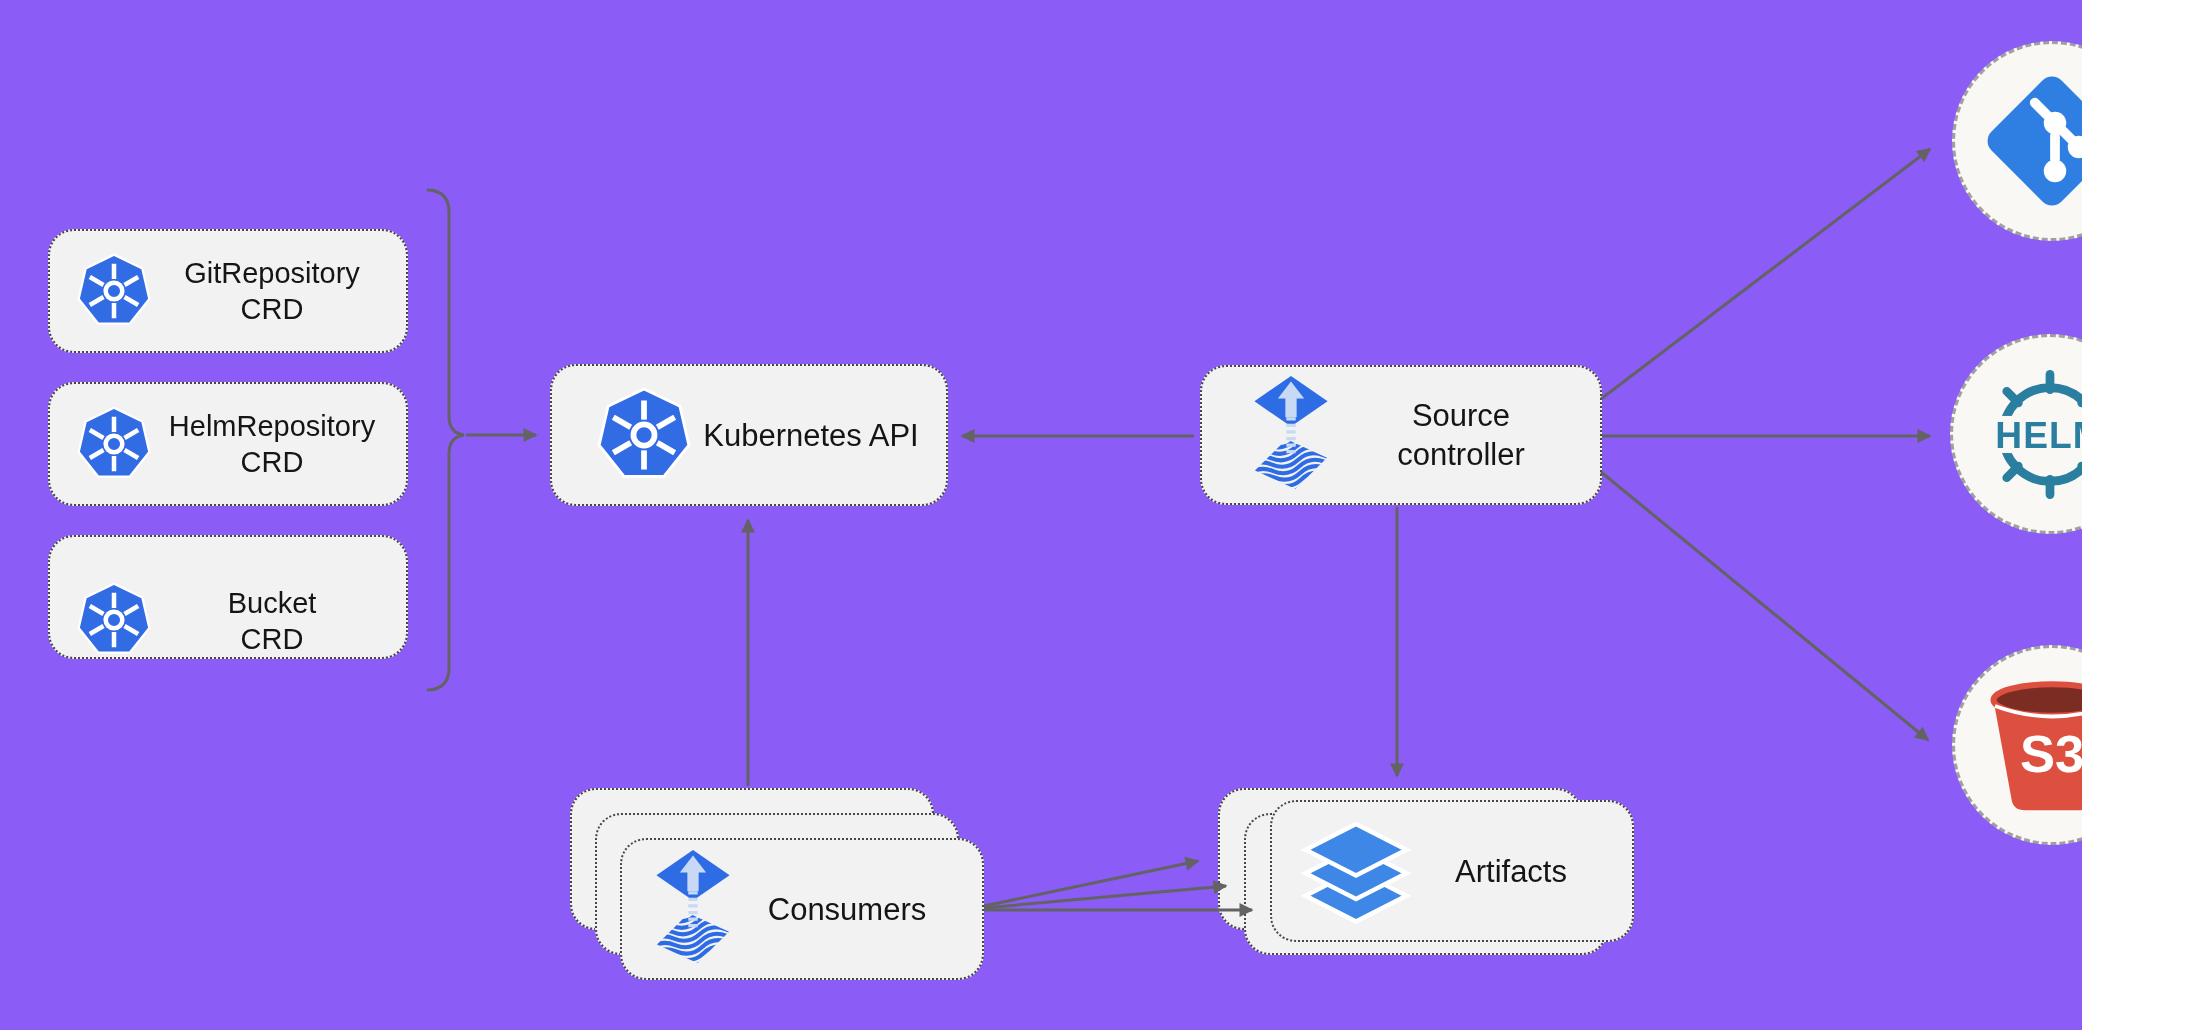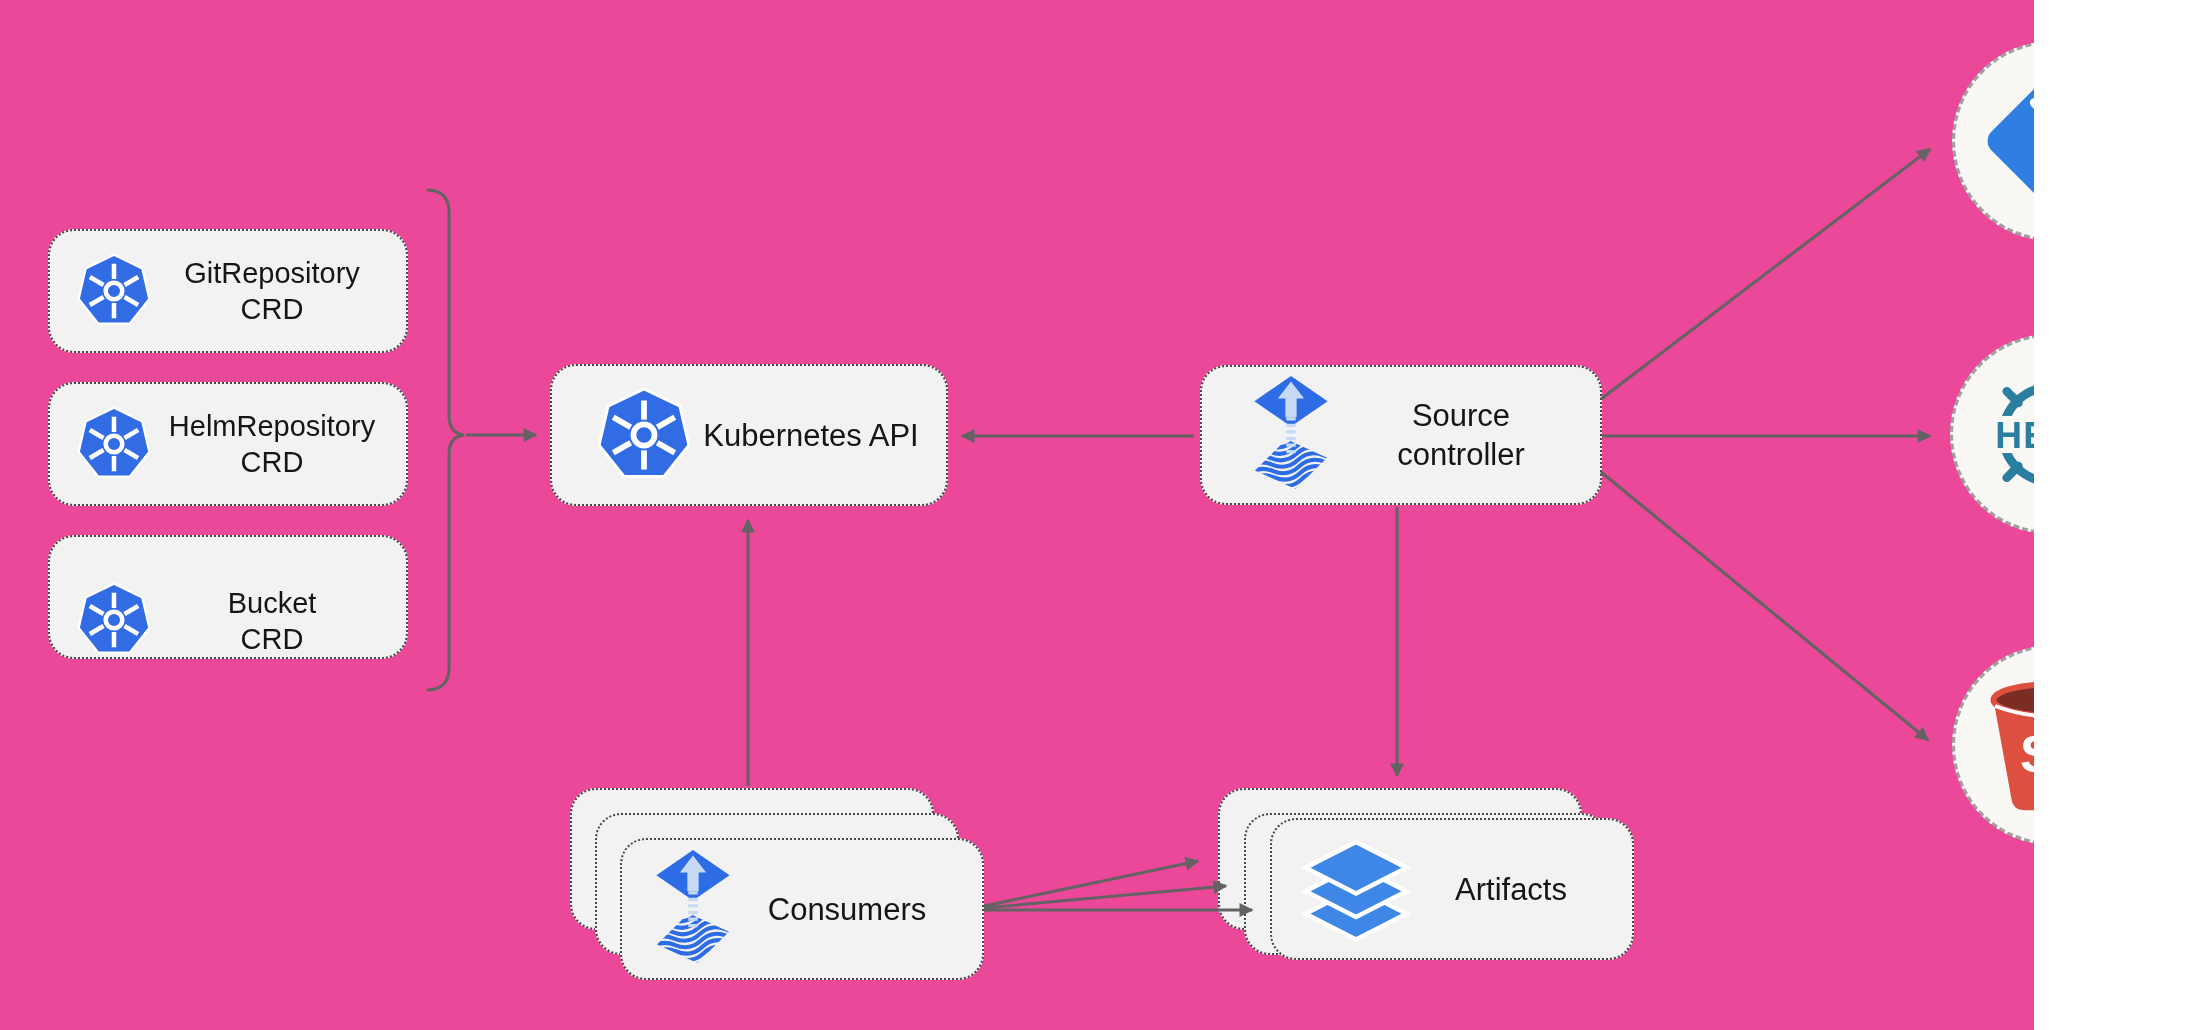--- a/index.html
+++ b/index.html
@@ -1,39 +1,39 @@
 <!DOCTYPE html>
 <html style="--box-fill: #f2f2f2; --box-border: #474747; --circle-fill: #f9f8f4; --circle-border: #a0a0a0; --arrow: #636363; --label-color: #151515; --kubernetes-blue: #326CE5; --flux-blue: #2e6ce6; --flux-light: #c8d9f6; --git-blue: #2e7fe1; --helm-teal: #2a7e9f; --s3-red: #dd4f3e; --s3-dark: #7b2d24; --layers-blue: #3f87e6;"><head>
 <meta charset="utf-8">
 <style>
   html,body{margin:0;padding:0;background:#fff;}
   .canvas{
-    position:relative;width:2034px;height:1030px;background:#ec4899;
-    font-family:"Liberation Sans",sans-serif;overflow:hidden;
+    position:relative;width:2034px;height:1030px;background:#8b5cf6;
+    font-family:"Liberation Sans",sans-serif;overflow:hidden;padding-left:48px;
   }
   .node,.stack-layer{
     position:absolute;box-sizing:border-box;
     background:var(--box-fill);
     border:2.5px dotted var(--box-border);
     border-radius:26px;
   }
   .node{display:flex;align-items:center;}
   .crd{left:48px;width:360px;height:124px;padding:0 14px 0 26px;}
   .crd-1{top:229px;} .crd-2{top:382px;justify-content:space-between;} .crd-3{top:535px;align-items:flex-end;}
   .label{
     flex:1;text-align:center;color:var(--label-color);
     font-size:29px;line-height:36px;
   }
   .big .label{font-size:31px;line-height:39px;}
   .icon{flex:none;}
   #k8s-api{left:550px;top:364px;width:398px;height:142px;padding:0 16px 0 44px;}
   #source-controller{left:1200px;top:365px;width:402px;height:140px;padding:0 16px 0 42px;}
   .consumers-layer{width:364px;height:142px;}
   #consumers{left:620px;top:838px;width:364px;height:142px;padding:0 28px 0 24px;z-index:3;}
-  #artifacts{left:1270px;top:818px;width:364px;height:142px;padding:0 22px 0 28px;z-index:3;}
+  #artifacts{left:1270px;top:800px;width:364px;height:142px;padding:0 22px 0 28px;z-index:3;}
   .z1{z-index:1;}.z2{z-index:2;}
   .circle{
     position:absolute;box-sizing:border-box;width:200px;height:200px;border-radius:50%;
     background:var(--circle-fill);border:3px dashed var(--circle-border);
     display:flex;align-items:center;justify-content:center;
   }
   #src-git{left:1952px;top:41px;}
   #src-helm{left:1950px;top:334px;}
   #src-s3{left:1952px;top:645px;}
   .overlay{position:absolute;left:0;top:0;z-index:5;pointer-events:none;}

